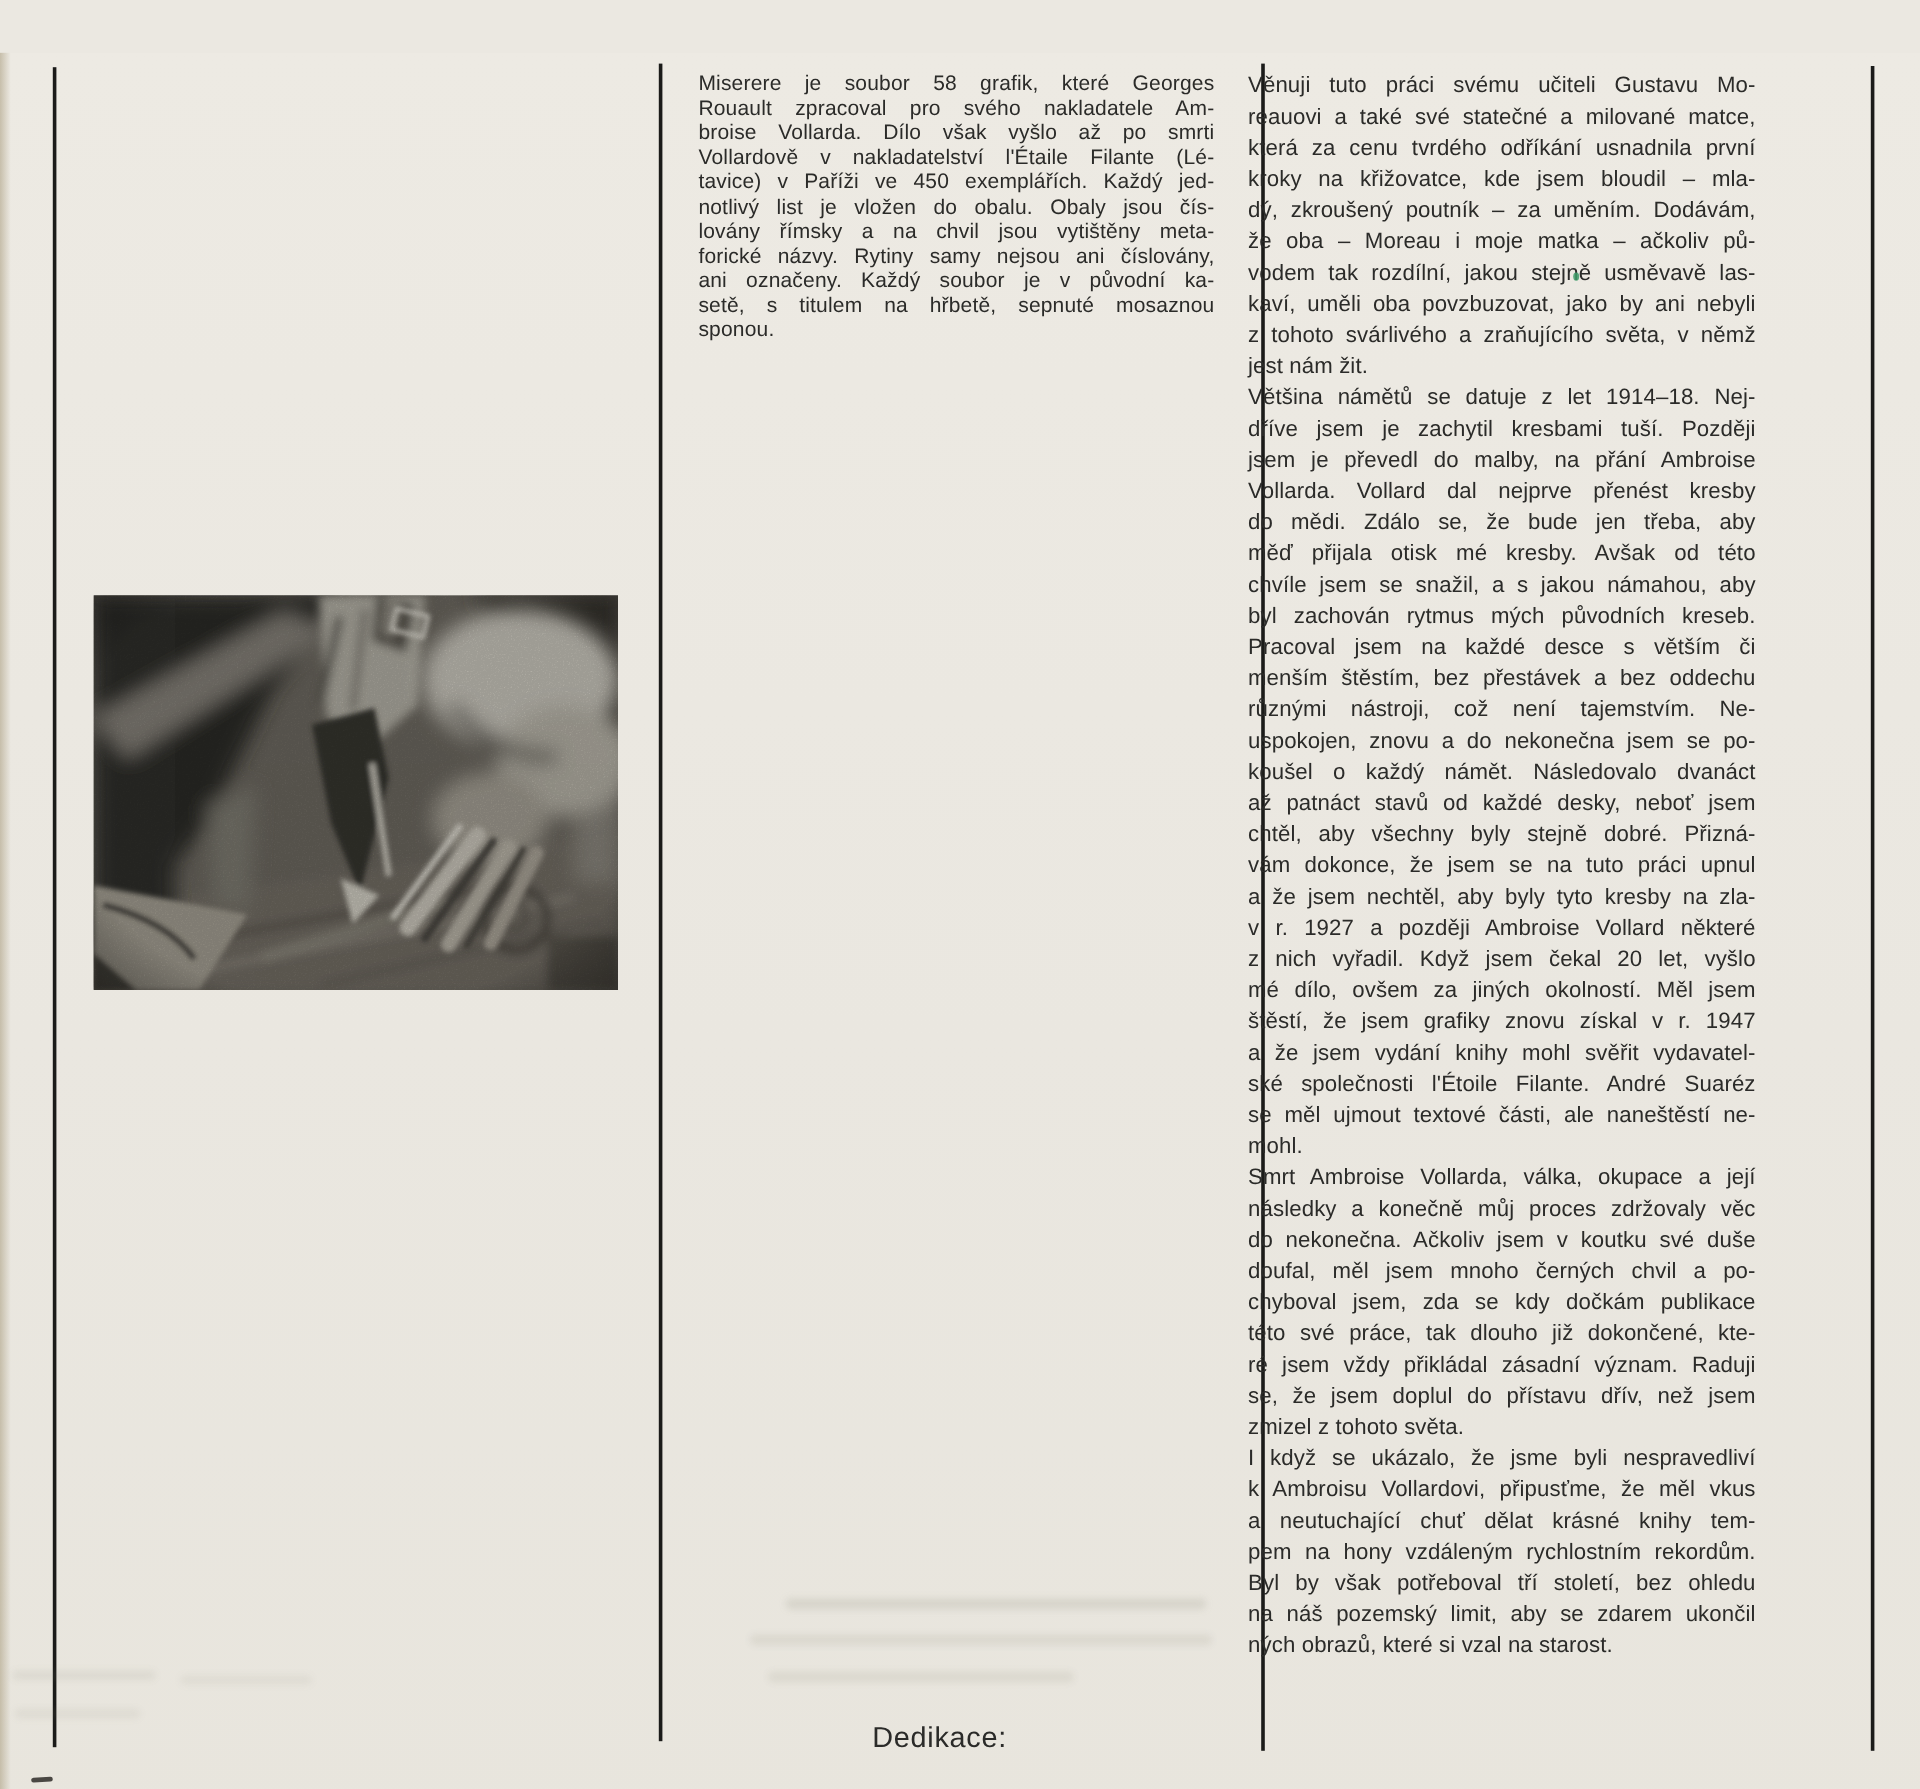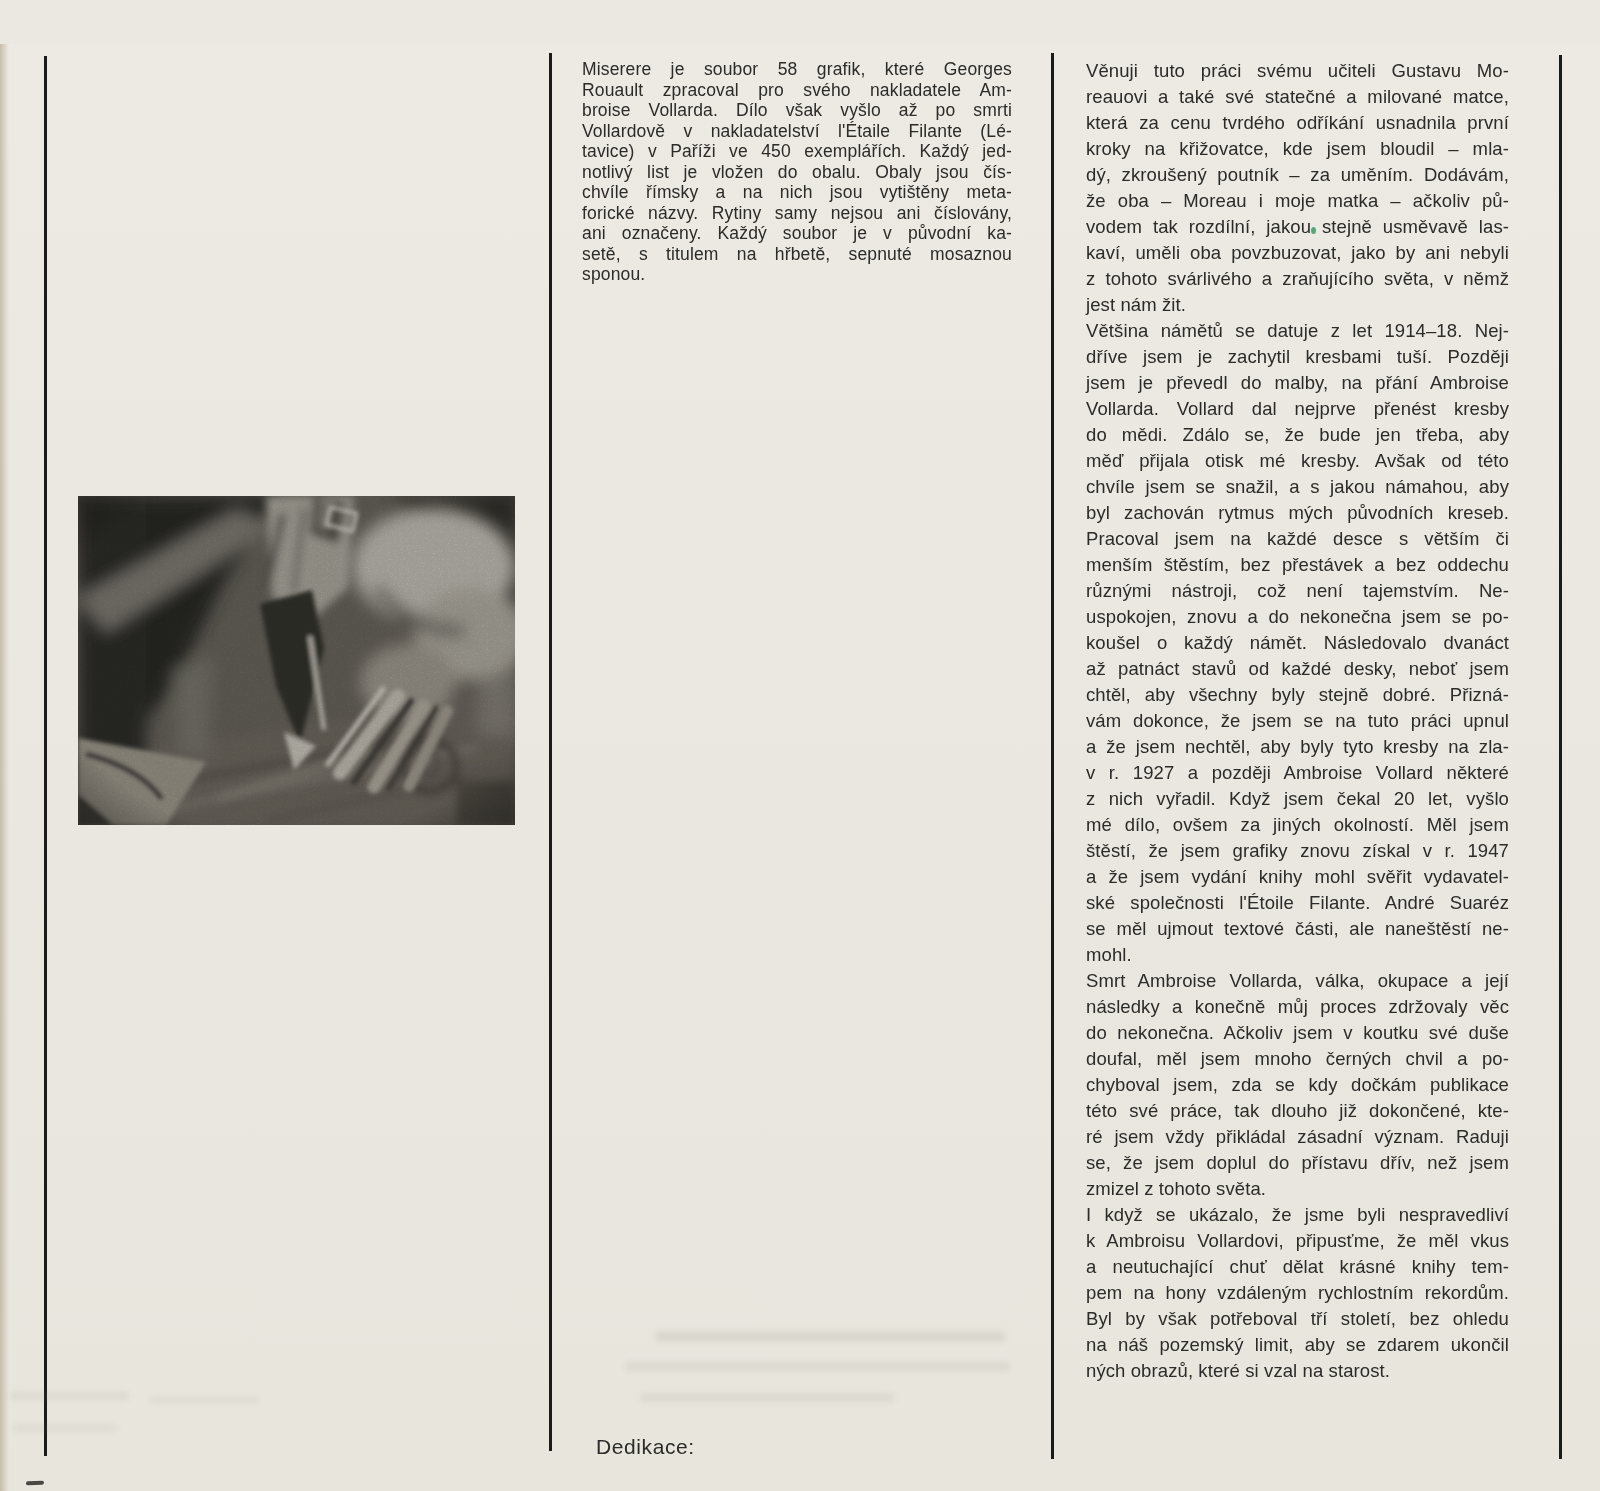--- a/index.html
+++ b/index.html
@@ -26,24 +26,24 @@
   .col{position:absolute;color:#2b2b29;}
   .col .para{margin:0;}
   .col .line{
     text-align:justify;
     text-align-last:justify;
     -moz-text-align-last:justify;
     white-space:normal;
   }
   .col .line.last{text-align-last:left;-moz-text-align-last:left;}
   .col-middle{left:582px;top:15px;width:430px;font-size:17.5px;line-height:20.5px;letter-spacing:.15px;}
-  .col-right{left:1086px;top:14px;width:423px;font-size:18.5px;line-height:26px;letter-spacing:.1px;}
+  .col-right{left:1040px;top:14px;width:423px;font-size:18.5px;line-height:26px;letter-spacing:.1px;}
   .dedication{
-    position:absolute;left:596px;top:1391px;width:452px;
-    text-align:left;font-size:21px;color:#2b2b29;letter-spacing:.6px;
+    position:absolute;left:557px;top:1391px;width:452px;
+    text-align:center;font-size:24px;color:#2b2b29;letter-spacing:.6px;
   }
   figure.photo{position:absolute;left:78px;top:452px;width:437px;height:329px;margin:0;}
   figure.photo svg{display:block;}
   .ghost{position:absolute;background:rgba(122,126,108,.16);filter:blur(3px);border-radius:4px;}
   .g-a{left:655px;top:1288px;width:350px;height:9px;}
   .g-b{left:625px;top:1318px;width:385px;height:9px;opacity:.8;}
   .g-c{left:640px;top:1349px;width:255px;height:9px;opacity:.75;}
   .g-d{left:10px;top:1348px;width:120px;height:8px;opacity:.7;}
   .g-e{left:150px;top:1352px;width:110px;height:8px;opacity:.55;}
   .g-f{left:12px;top:1380px;width:105px;height:8px;opacity:.6;}
@@ -156,21 +156,21 @@
   </figure>
 
   <section class="col col-middle">
       <div class="para">
         <div class="line">Miserere je soubor 58 grafik, které Georges</div>
         <div class="line">Rouault zpracoval pro svého nakladatele Am-</div>
         <div class="line">broise Vollarda. Dílo však vyšlo až po smrti</div>
         <div class="line">Vollardově v nakladatelství l'Étaile Filante (Lé-</div>
         <div class="line">tavice) v Paříži ve 450 exemplářích. Každý jed-</div>
         <div class="line">notlivý list je vložen do obalu. Obaly jsou čís-</div>
-        <div class="line">chvíle římsky a na nich jsou vytištěny meta-</div>
+        <div class="line">lovány římsky a na chvil jsou vytištěny meta-</div>
         <div class="line">forické názvy. Rytiny samy nejsou ani číslovány,</div>
         <div class="line">ani označeny. Každý soubor je v původní ka-</div>
         <div class="line">setě, s titulem na hřbetě, sepnuté mosaznou</div>
         <div class="line last">sponou.</div>
       </div>
     </section>
 
   <div class="dedication">Dedikace:</div>
 
   <section class="col col-right">

